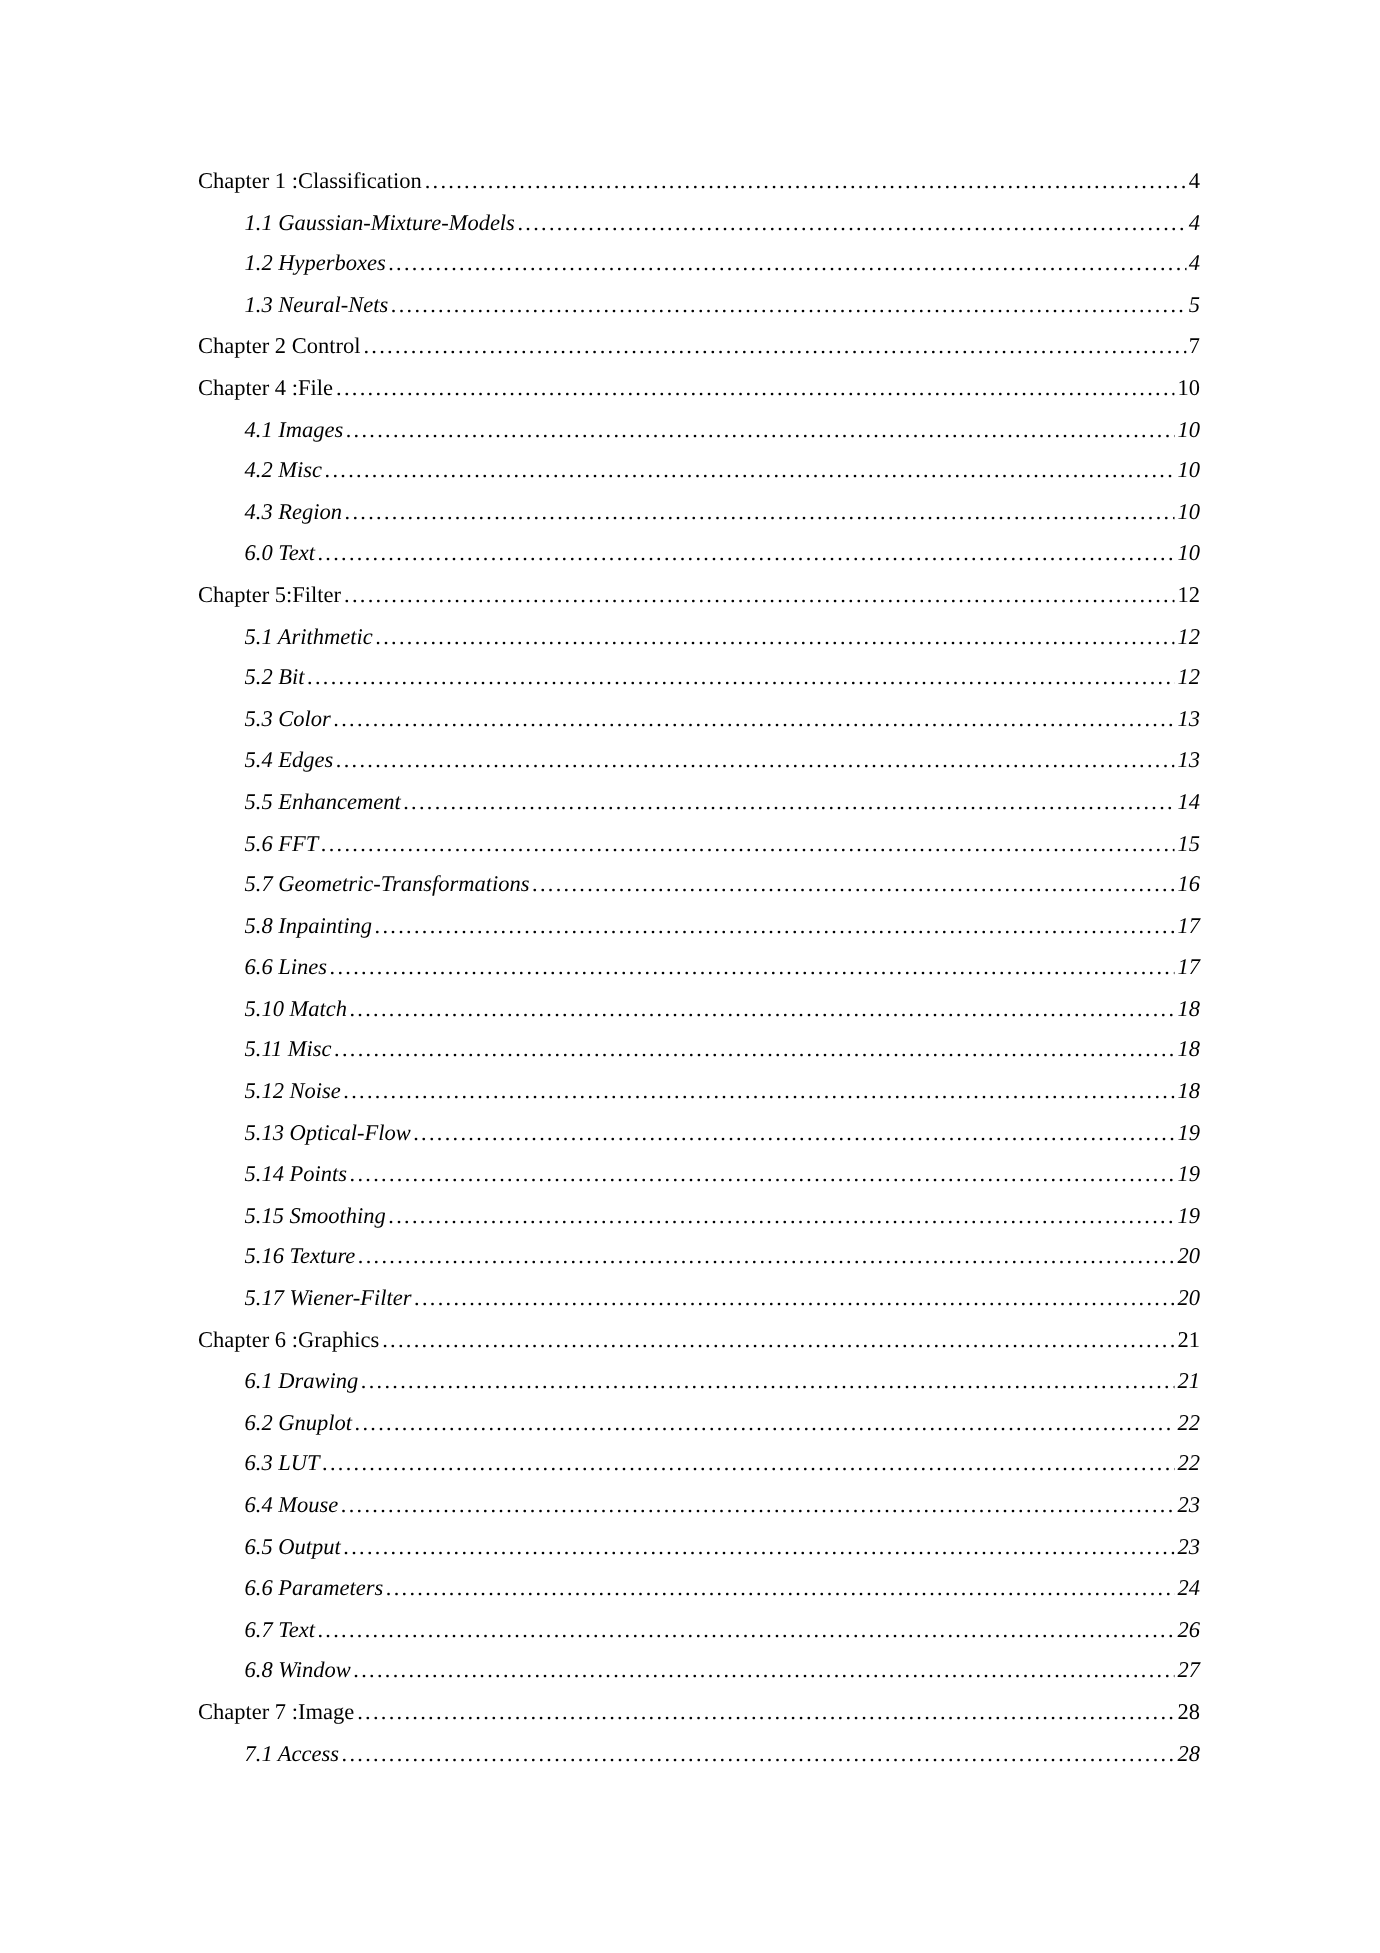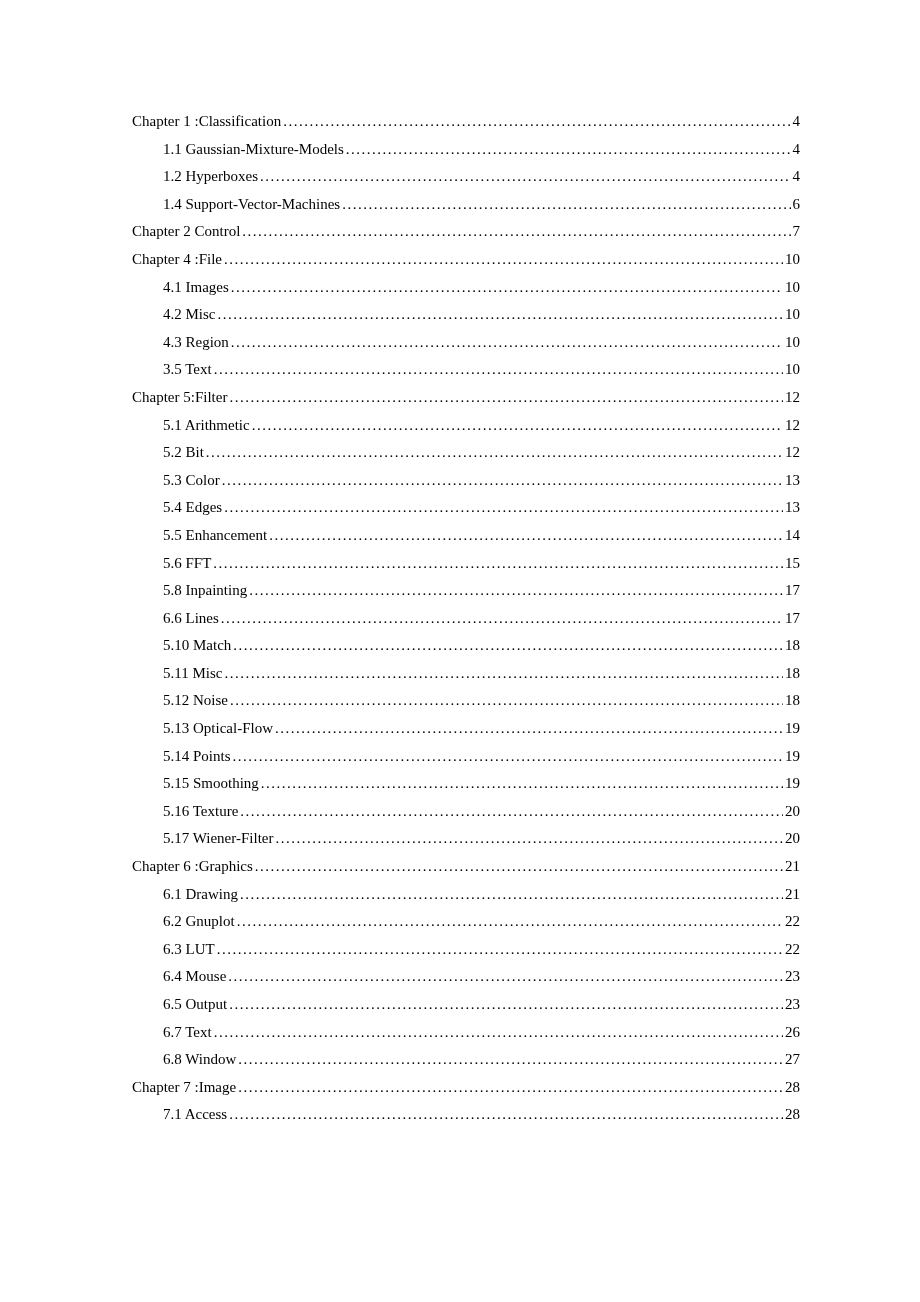--- a/index.html
+++ b/index.html
@@ -21,20 +21,21 @@
     align-items: flex-end;
     white-space: nowrap;
     margin-bottom: 8.1px;
     line-height: 1.3;
   }
   .toc-line.level-1 {
     margin-left: 0;
   }
   .toc-line.level-2 {
     margin-left: 31px;
+    font-style: italic;
   }
   .toc-label {
     flex: 0 0 auto;
   }
   .toc-dots {
     flex: 1 1 auto;
     overflow: hidden;
     margin: 0 2px;
     position: relative;
     height: 1em;
@@ -66,23 +67,23 @@
         <span class="toc-label">1.1 Gaussian-Mixture-Models</span>
         <span class="toc-dots"></span>
         <span class="toc-page">4</span>
       </div>
       <div class="toc-line level-2">
         <span class="toc-label">1.2 Hyperboxes</span>
         <span class="toc-dots"></span>
         <span class="toc-page">4</span>
       </div>
       <div class="toc-line level-2">
-        <span class="toc-label">1.4 Support-Vector-Machines</span>
-        <span class="toc-dots"></span>
-        <span class="toc-page">6</span>
+        <span class="toc-label">1.3 Neural-Nets</span>
+        <span class="toc-dots"></span>
+        <span class="toc-page">5</span>
       </div>
       <div class="toc-line level-1">
         <span class="toc-label">Chapter 2   Control</span>
         <span class="toc-dots"></span>
         <span class="toc-page">7</span>
       </div>
       <div class="toc-line level-1">
         <span class="toc-label">Chapter 4 :File</span>
         <span class="toc-dots"></span>
         <span class="toc-page">10</span>
@@ -96,21 +97,21 @@
         <span class="toc-label">4.2 Misc</span>
         <span class="toc-dots"></span>
         <span class="toc-page">10</span>
       </div>
       <div class="toc-line level-2">
         <span class="toc-label">4.3 Region</span>
         <span class="toc-dots"></span>
         <span class="toc-page">10</span>
       </div>
       <div class="toc-line level-2">
-        <span class="toc-label">3.5 Text</span>
+        <span class="toc-label">6.0 Text</span>
         <span class="toc-dots"></span>
         <span class="toc-page">10</span>
       </div>
       <div class="toc-line level-1">
         <span class="toc-label">Chapter 5:Filter</span>
         <span class="toc-dots"></span>
         <span class="toc-page">12</span>
       </div>
       <div class="toc-line level-2">
         <span class="toc-label">5.1 Arithmetic</span>
@@ -136,20 +137,25 @@
         <span class="toc-label">5.5 Enhancement</span>
         <span class="toc-dots"></span>
         <span class="toc-page">14</span>
       </div>
       <div class="toc-line level-2">
         <span class="toc-label">5.6 FFT</span>
         <span class="toc-dots"></span>
         <span class="toc-page">15</span>
       </div>
       <div class="toc-line level-2">
+        <span class="toc-label">5.7 Geometric-Transformations</span>
+        <span class="toc-dots"></span>
+        <span class="toc-page">16</span>
+      </div>
+      <div class="toc-line level-2">
         <span class="toc-label">5.8 Inpainting</span>
         <span class="toc-dots"></span>
         <span class="toc-page">17</span>
       </div>
       <div class="toc-line level-2">
         <span class="toc-label">6.6 Lines</span>
         <span class="toc-dots"></span>
         <span class="toc-page">17</span>
       </div>
       <div class="toc-line level-2">
@@ -214,20 +220,25 @@
       </div>
       <div class="toc-line level-2">
         <span class="toc-label">6.4 Mouse</span>
         <span class="toc-dots"></span>
         <span class="toc-page">23</span>
       </div>
       <div class="toc-line level-2">
         <span class="toc-label">6.5 Output</span>
         <span class="toc-dots"></span>
         <span class="toc-page">23</span>
+      </div>
+      <div class="toc-line level-2">
+        <span class="toc-label">6.6 Parameters</span>
+        <span class="toc-dots"></span>
+        <span class="toc-page">24</span>
       </div>
       <div class="toc-line level-2">
         <span class="toc-label">6.7 Text</span>
         <span class="toc-dots"></span>
         <span class="toc-page">26</span>
       </div>
       <div class="toc-line level-2">
         <span class="toc-label">6.8 Window</span>
         <span class="toc-dots"></span>
         <span class="toc-page">27</span>

